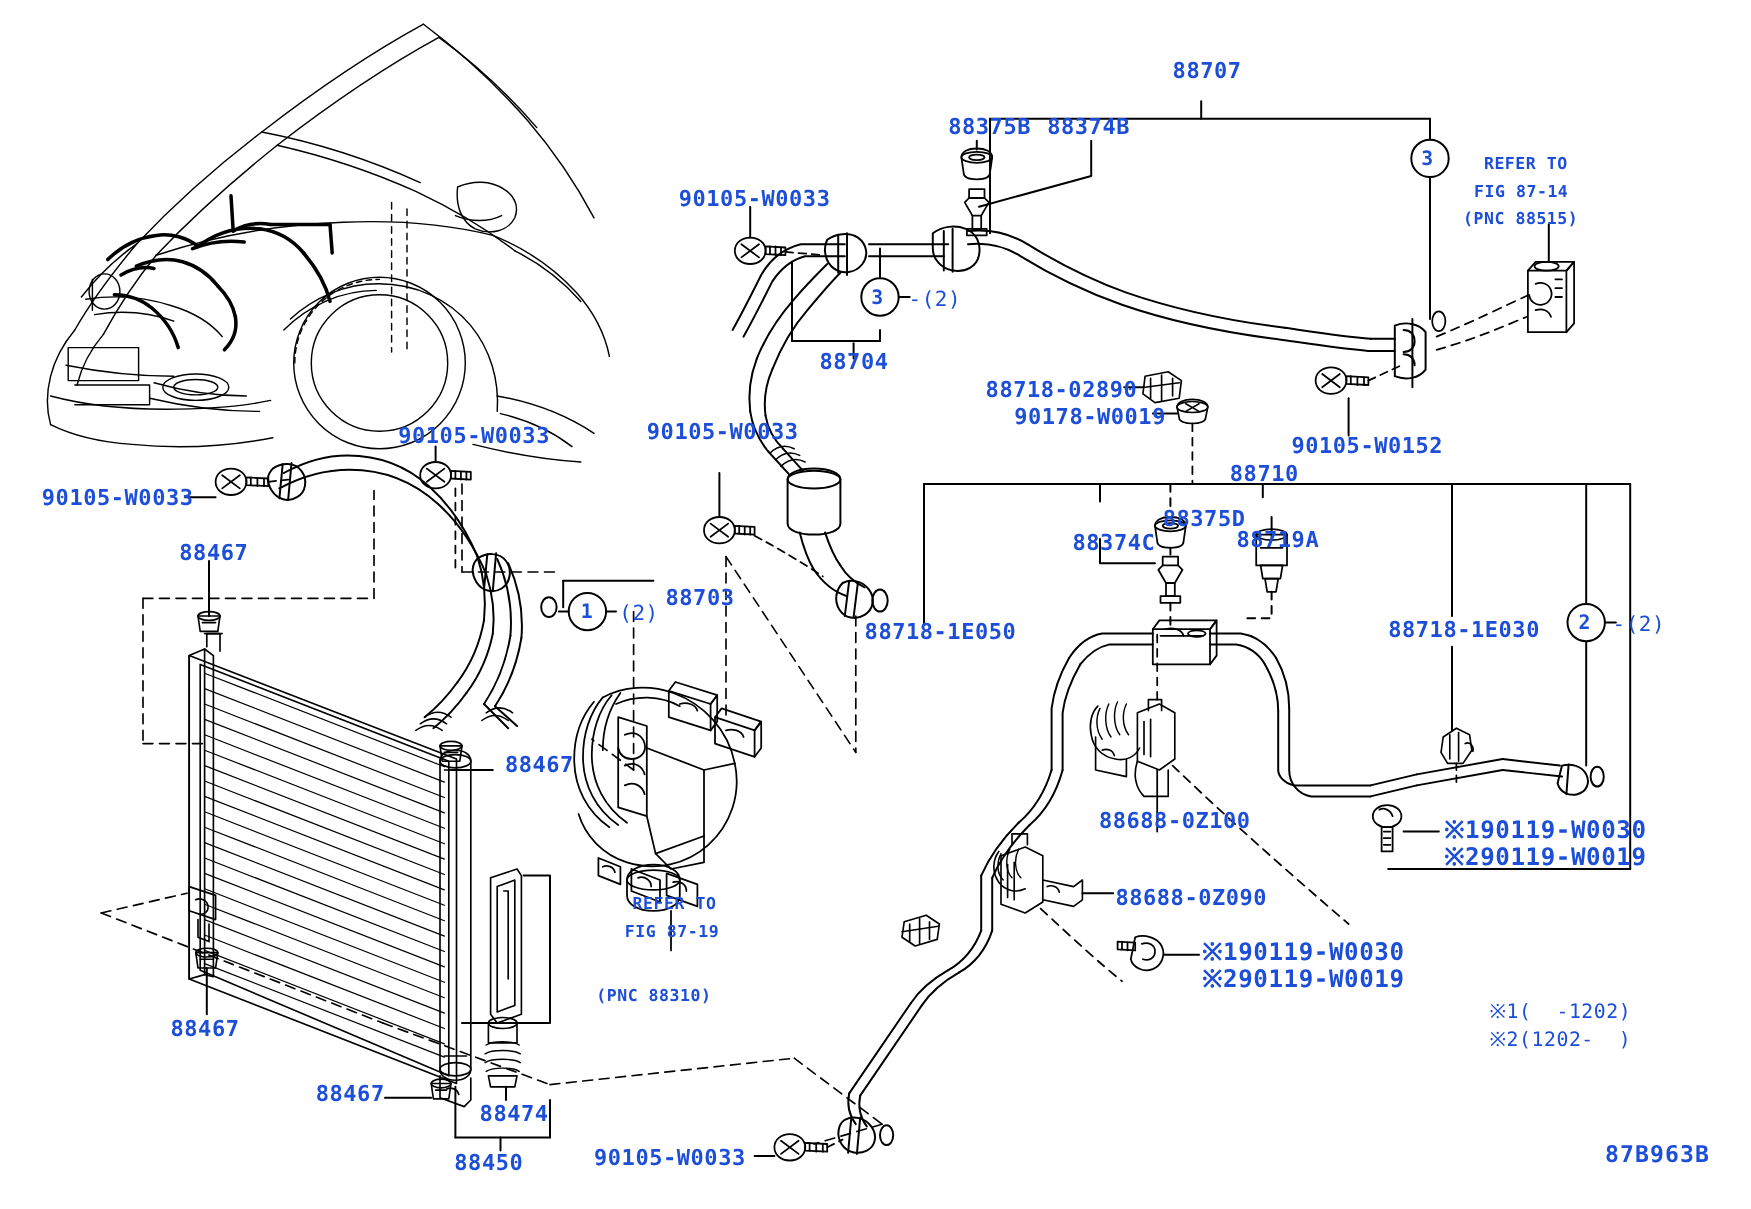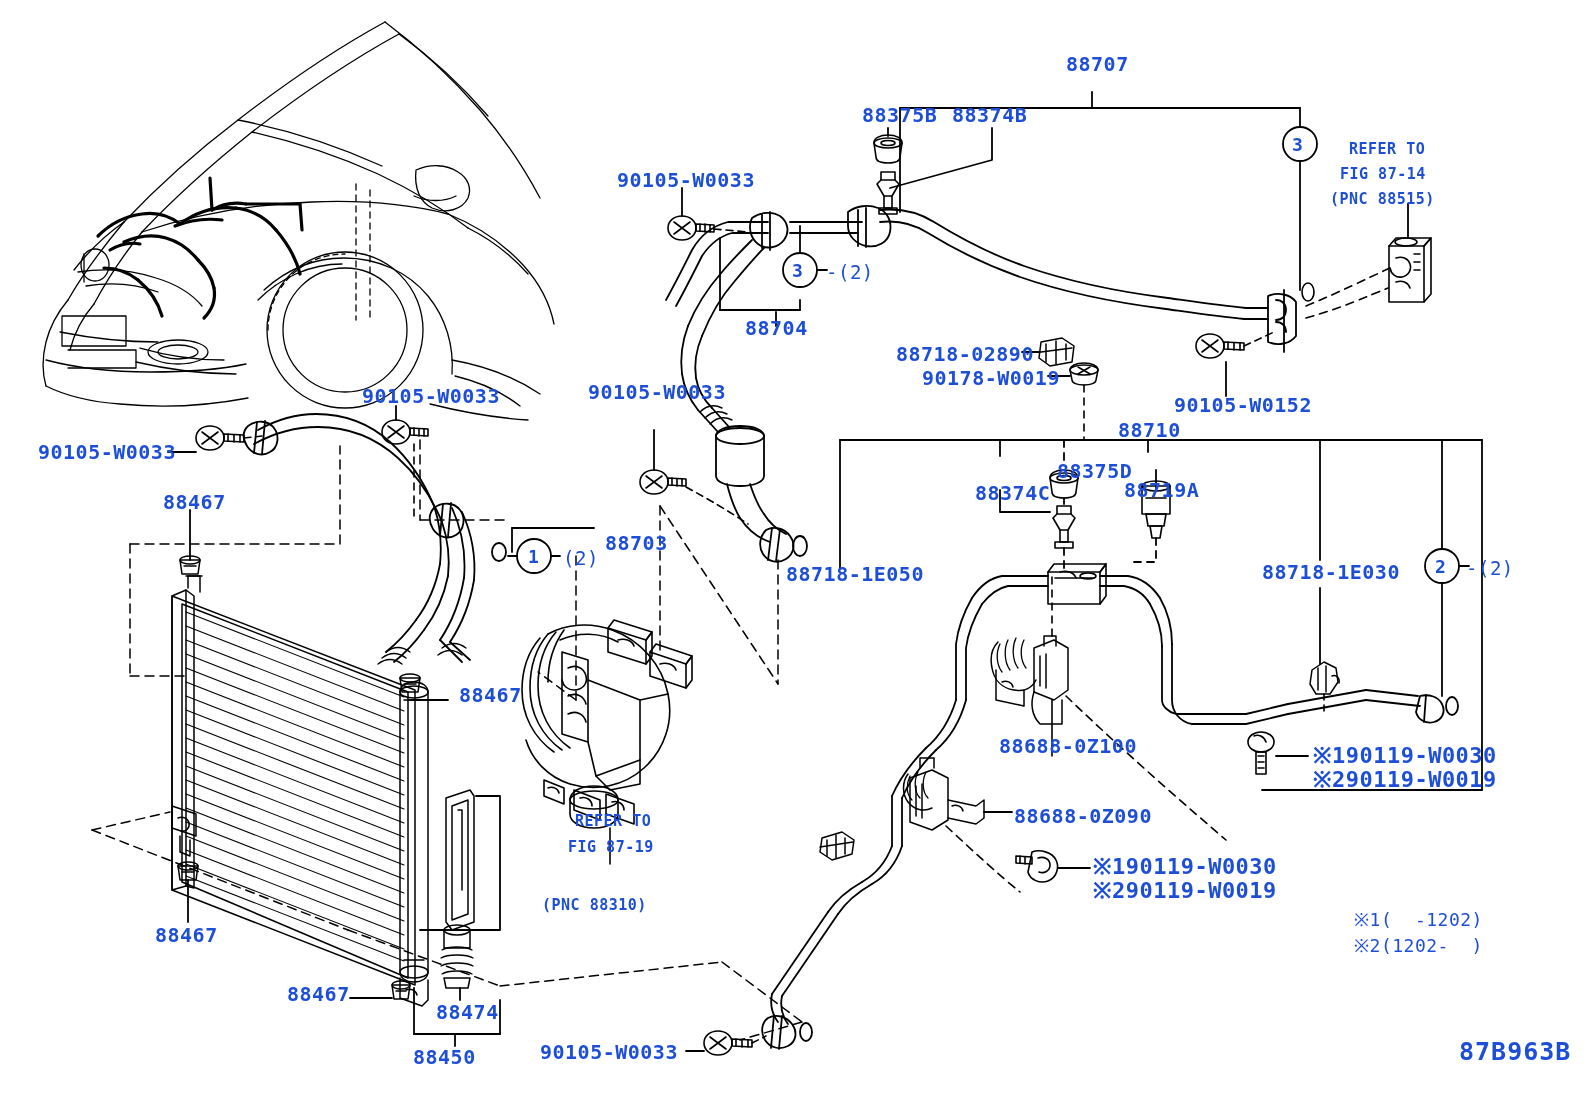--- a/index.html
+++ b/index.html
@@ -7,21 +7,21 @@
        font-family:"DejaVu Sans Mono","Liberation Mono",monospace;color:#000;}
   #stage{position:absolute;left:0;top:0;width:1592px;height:1099px;}
   svg.layer{position:absolute;left:0;top:0;width:1592px;height:1099px;overflow:visible;}
   .lbl{position:absolute;white-space:pre;font-family:"DejaVu Sans Mono","Liberation Mono",monospace;
        font-weight:700;letter-spacing:0.5px;color:#1d4ed8;line-height:1.28;}
   .pn{font-size:20px;}
   .pn-s{font-size:22px;}
   .ref{font-size:15px;font-weight:700;}
   .qty{font-size:19px;font-weight:400;}
   .note{font-size:18px;font-weight:400;}
-  .code{font-size:25px;font-weight:700;letter-spacing:1px;}
+  .code{font-size:21px;font-weight:700;letter-spacing:1px;}
 </style>
 </head>
 <body>
 
 <div id="stage">
 
   <svg class="layer" viewBox="0 0 1592 1099">
     <g fill="none" stroke="#000" stroke-width="1.6" stroke-linecap="round" stroke-linejoin="round">
 
       <g stroke-width="1.3">

